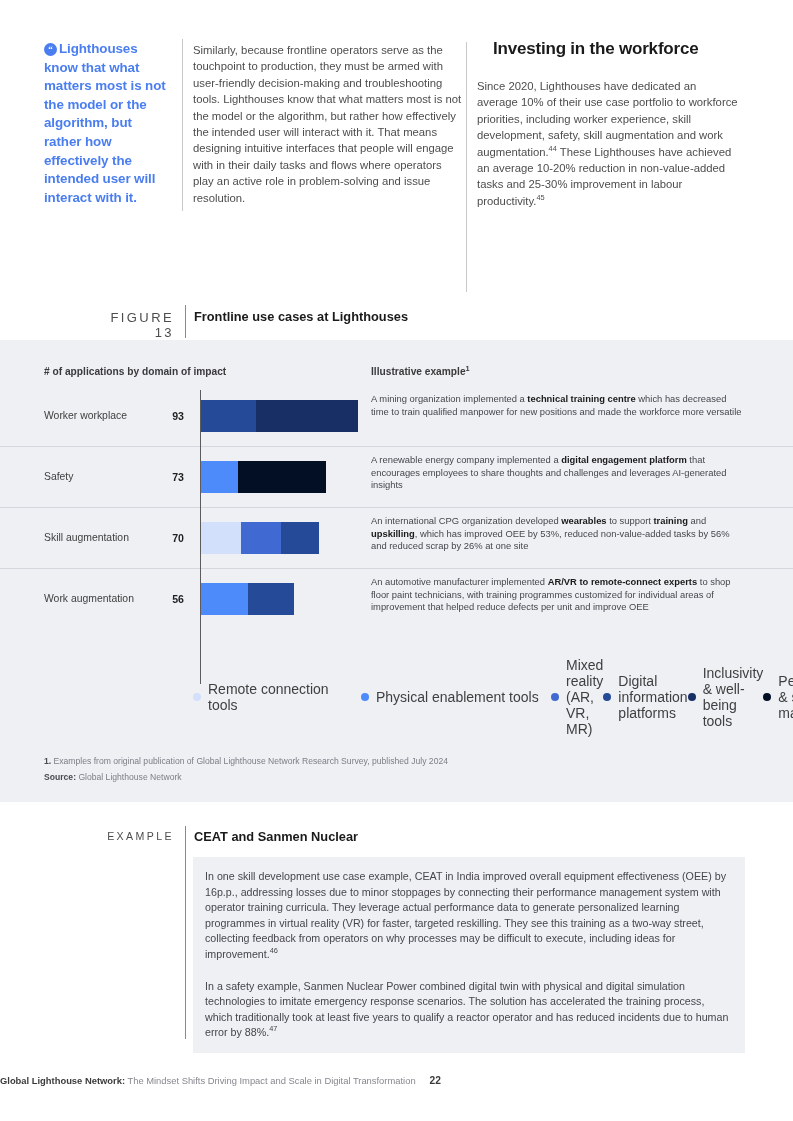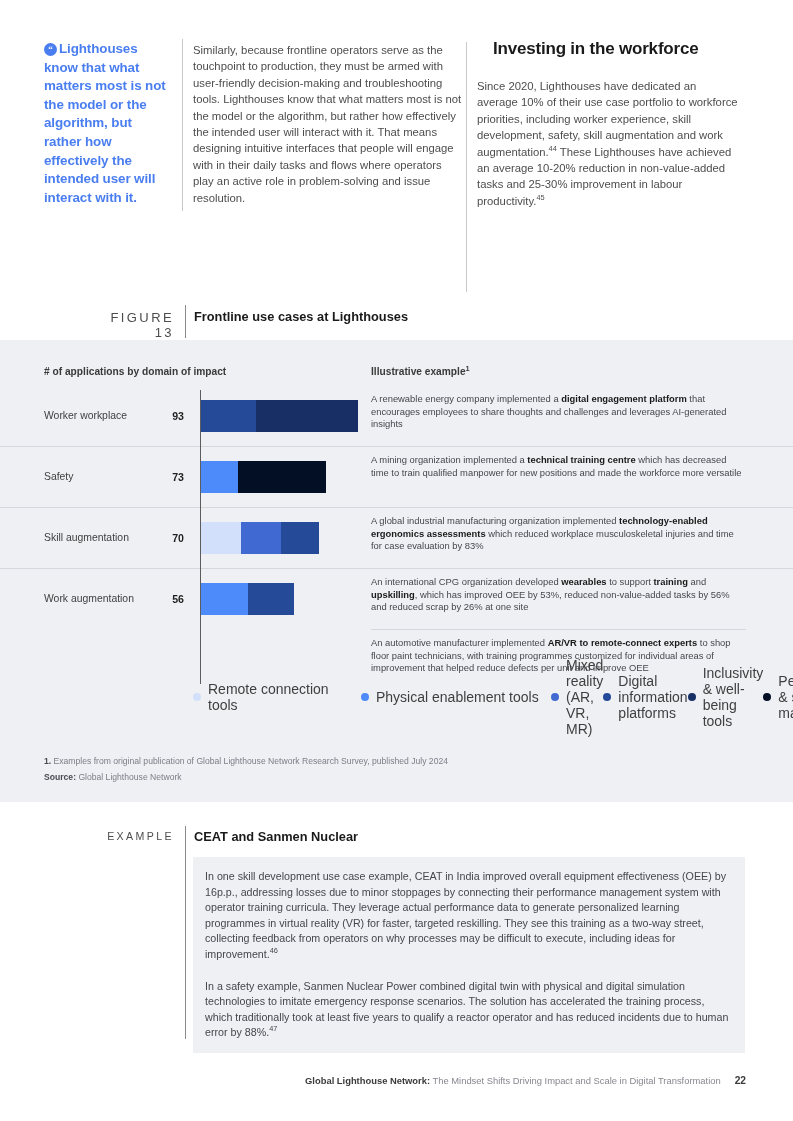--- a/index.html
+++ b/index.html
@@ -278,21 +278,21 @@
     line-height: 15.6px;
     color: #46464c;
   }
   .ex-body p:last-child { margin-bottom: 0; }
 
   
   .footer {
     position: absolute;
     left: 0; top: 1075px;
     width: 793px;
-    text-align: right;
+    text-align: left;
     padding-right: 47px;
     box-sizing: border-box;
     font-size: 9.4px;
     color: #87878f;
   }
   .footer b { color: #3a3a3a; }
   .footer .pageno {
     display: inline-block;
     margin-left: 14px;
     font-weight: bold;
@@ -363,27 +363,24 @@
       <div class="row-value">56</div>
       <div class="bar">
         <div class="seg" style="width: 48px; background: rgb(77, 139, 251);"></div>
         <div class="seg" style="width: 46px; background: rgb(37, 74, 152);"></div>
       </div>
     </div>
   </div>
 <div class="axis-line"></div>
 <div class="examples" id="examples-list">
     <div class="ex-row">
+      <div class="ex-text"><span>A mining organization implemented a </span><b>technical training centre</b><span> which has decreased time to train qualified manpower for new positions and made the workforce more versatile</span></div>
+    </div>
+    <div class="ex-row">
       <div class="ex-text"><span>A renewable energy company implemented a </span><b>digital engagement platform</b><span> that encourages employees to share thoughts and challenges and leverages AI-generated insights</span></div>
-    </div>
-    <div class="ex-row">
-      <div class="ex-text"><span>A mining organization implemented a </span><b>technical training centre</b><span> which has decreased time to train qualified manpower for new positions and made the workforce more versatile</span></div>
-    </div>
-    <div class="ex-row">
-      <div class="ex-text"><span>A global industrial manufacturing organization implemented </span><b>technology-enabled ergonomics assessments</b><span> which reduced workplace musculoskeletal injuries and time for case evaluation by 83%</span></div>
     </div>
     <div class="ex-row">
       <div class="ex-text"><span>An international CPG organization developed </span><b>wearables</b><span> to support </span><b>training</b><span> and </span><b>upskilling</b><span>, which has improved OEE by 53%, reduced non-value-added tasks by 56% and reduced scrap by 26% at one site</span></div>
     </div>
     <div class="ex-row">
       <div class="ex-text"><span>An automotive manufacturer implemented </span><b>AR/VR to remote-connect experts</b><span> to shop floor paint technicians, with training programmes customized for individual areas of improvement that helped reduce defects per unit and improve OEE</span></div>
     </div>
   </div>
 <div class="legend" id="chart-legend">
     <div class="legend-item">

